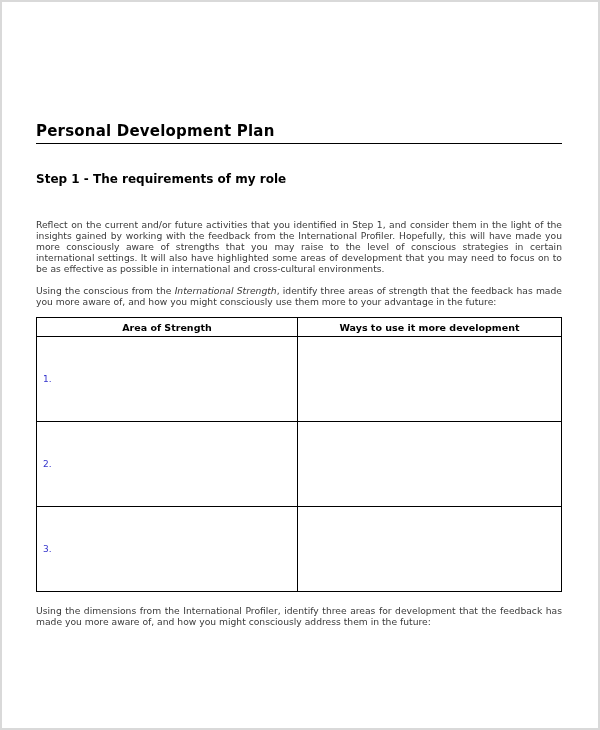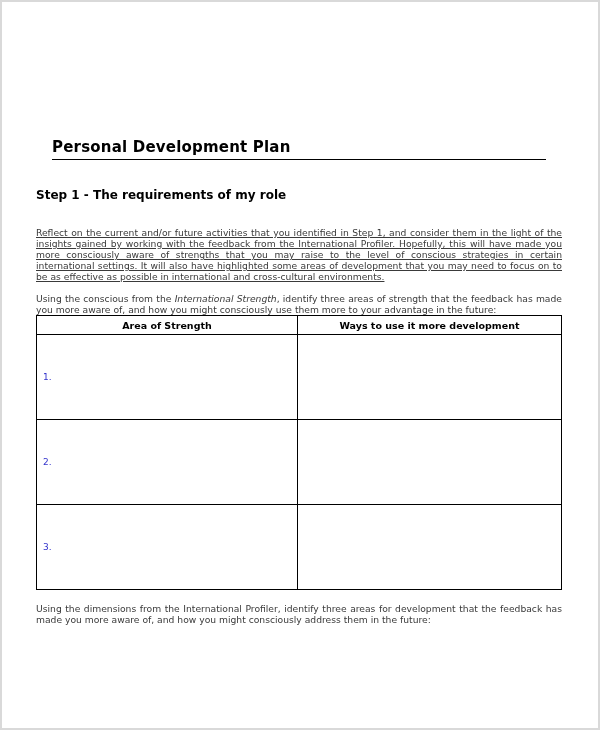--- a/index.html
+++ b/index.html
@@ -13,45 +13,46 @@
     color: #3a3a3a;
     overflow: hidden;
   }
   .content {
     padding: 120px 36px 0 34px;
   }
   .doc-title {
     font-size: 15px;
     font-weight: bold;
     color: #000000;
-    margin: 16px;
+    margin: 0;
     padding-bottom: 3px;
     border-bottom: 1.5px solid #000000;
     letter-spacing: 0.2px;
   }
   .step-heading {
     font-size: 12px;
     font-weight: bold;
     color: #000000;
     margin: 28px 0 0 0;
   }
   .body-para {
     font-size: 9.2px;
     line-height: 11px;
     text-align: justify;
     margin: 0;
     color: #3a3a3a;
   }
-  .para-intro { margin-top: 25px; text-decoration: underline; }
+  .para-intro { margin-top: 33px; }
   .para-strengths { margin-top: 11px; }
   .para-development { margin-top: 13px; }
   .em-italic { font-style: italic; }
   table.strengths {
     width: 100%;
     border-collapse: collapse;
+    margin-top: 10px;
     table-layout: fixed;
   }
   table.strengths th {
     border: 1.5px solid #000000;
     font-size: 9.5px;
     font-weight: bold;
     color: #000000;
     text-align: center;
     padding: 4px 2px 3px 2px;
   }

